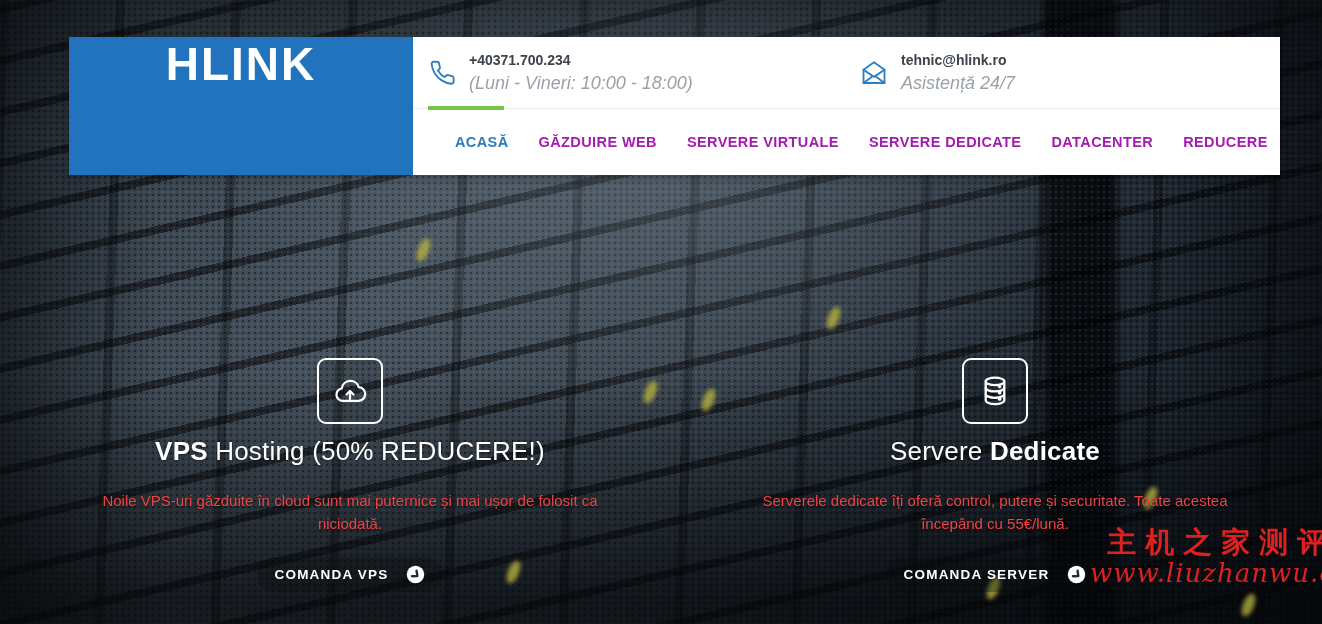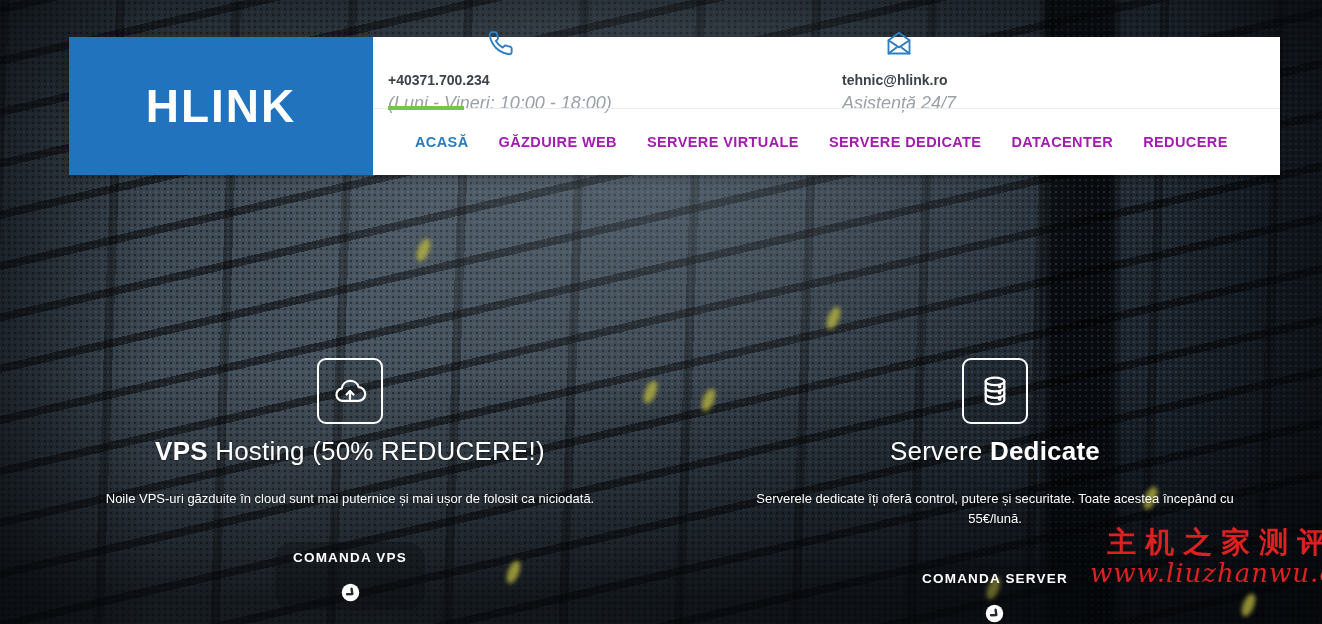--- a/index.html
+++ b/index.html
@@ -21,48 +21,48 @@
     background:
       radial-gradient(ellipse 620px 330px at 50% 30%, rgba(130,145,158,.30), transparent 70%),
       linear-gradient(180deg, rgba(6,9,12,.5), transparent 22%, transparent 60%, rgba(3,5,8,.72) 96%),
       linear-gradient(90deg, rgba(4,6,9,.55), transparent 12%, transparent 88%, rgba(4,6,9,.5));}
   .accent{position:absolute;width:11px;height:24px;background:#bdb93f;border-radius:50%;
           filter:blur(2px);opacity:.75;transform:rotate(22deg);z-index:1;}
 
   
   .header{position:absolute;left:69px;top:37px;width:1211px;height:138px;background:#fff;
           display:flex;z-index:3;box-shadow:0 3px 10px rgba(0,0,0,.25);}
-  .logo{width:304px;background:#2173bd;display:flex;align-items:center;justify-content:center;cursor:pointer;}
+  .logo{width:344px;background:#2173bd;display:flex;align-items:flex-start;justify-content:center;cursor:pointer;}
   .logo-text{color:#fff;font-size:46px;font-weight:bold;letter-spacing:2px;transform:scaleY(1.02);}
   .header-right{flex:1;position:relative;display:flex;flex-direction:column;}
   .topbar{position:relative;height:71px;}
-  .contact{position:absolute;top:50%;transform:translateY(-50%);display:flex;align-items:center;gap:13px;cursor:pointer;flex-direction:column;}
+  .contact{position:absolute;top:50%;transform:translateY(-50%);display:flex;align-items:center;gap:13px;cursor:pointer;}
   .contact .txt{display:flex;flex-direction:column;line-height:1.45;}
   .contact .t{font-size:14px;font-weight:700;color:#3b424a;}
   .contact .s{font-size:18px;color:#9aa1a8;font-style:italic;}
-  .c0{left:15px}.c1{left:255px}.c2{left:469px}.c3{left:640px}
+  .c0{left:15px}.c1{left:255px}.c2{left:447px}.c3{left:640px}
   .c-accent .t{color:#12a3ea}.c-accent .s{color:#4db4f2}
   .divider{position:relative;height:1px;background:#ececec;}
   .divider::before{content:"";position:absolute;left:15px;top:-2px;width:76px;height:4px;background:#76c449;}
   .nav{flex:1;display:flex;align-items:center;padding-left:42px;gap:30px;}
   .nav-item{font-size:14.5px;font-weight:700;color:#a21caf;letter-spacing:.4px;cursor:pointer;white-space:nowrap;}
   .nav-item.active{color:#2b7dc0;}
 
   
   .feature{position:absolute;top:358px;text-align:center;color:#fff;z-index:2;}
   .feature.vps{left:80px;width:540px;}
   .feature.ded{left:735px;width:520px;}
   .f-iconbox{width:62px;height:62px;border:2px solid #fff;border-radius:9px;margin:0 auto;
              display:flex;align-items:center;justify-content:center;background:rgba(10,14,18,.12);}
   .f-title{margin-top:12px;font-size:26px;font-weight:400;letter-spacing:.2px;text-shadow:0 1px 3px rgba(0,0,0,.45);}
   .f-title b{font-weight:700;}
-  .f-desc{margin:13px auto 12px;font-size:13px;line-height:1.58;color:#ffffff;text-shadow:0 1px 2px rgba(0,0,0,.5);}
+  .f-desc{margin:13px auto 0;font-size:15px;line-height:1.58;color:#ef4444;text-shadow:0 1px 2px rgba(0,0,0,.5);}
   .f-btn{margin-top:21px;display:inline-flex;align-items:center;gap:18px;padding:8px 18px;border:none;
          border-radius:18px;background:rgba(8,12,17,.32);color:#fff;font-size:13.5px;font-weight:700;
-         letter-spacing:1.2px;cursor:pointer;font-family:"Liberation Sans",sans-serif;flex-direction:column;}
+         letter-spacing:1.2px;cursor:pointer;font-family:"Liberation Sans",sans-serif;}
 
   
   .watermark{position:absolute;left:1090px;top:526px;z-index:4;color:#dd2020;text-align:center;line-height:1.15;}
   .wm1{font-size:29px;font-weight:700;letter-spacing:9px;white-space:nowrap;font-family:"DejaVu Sans",sans-serif;}
   .wm2{font-size:26px;font-style:italic;white-space:nowrap;letter-spacing:1px;font-family:"DejaVu Serif",serif;}
 
   svg{display:block;}
 </style>
 </head>
 <body>

